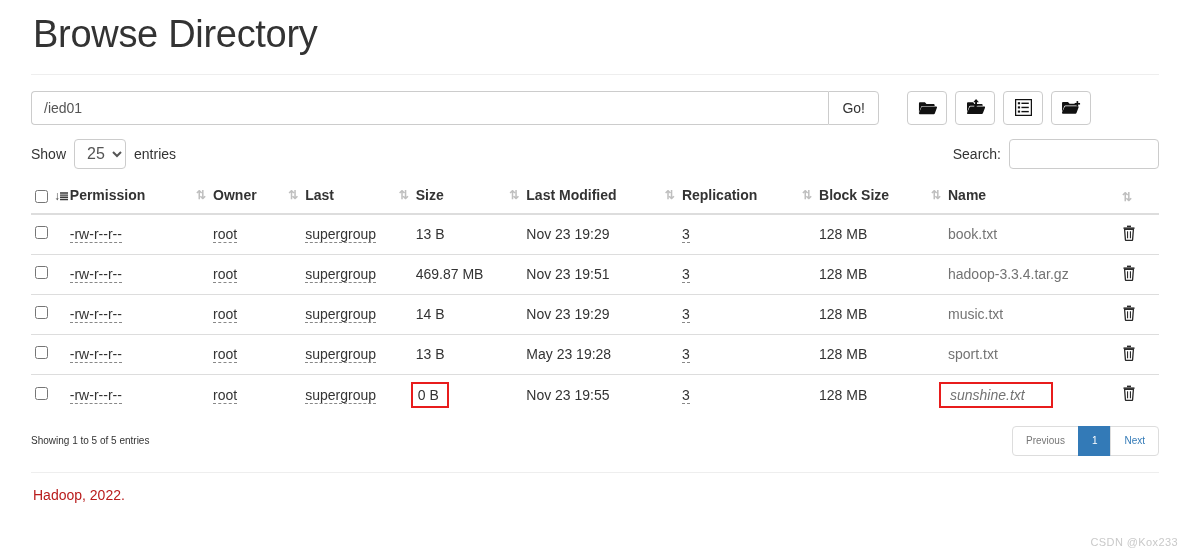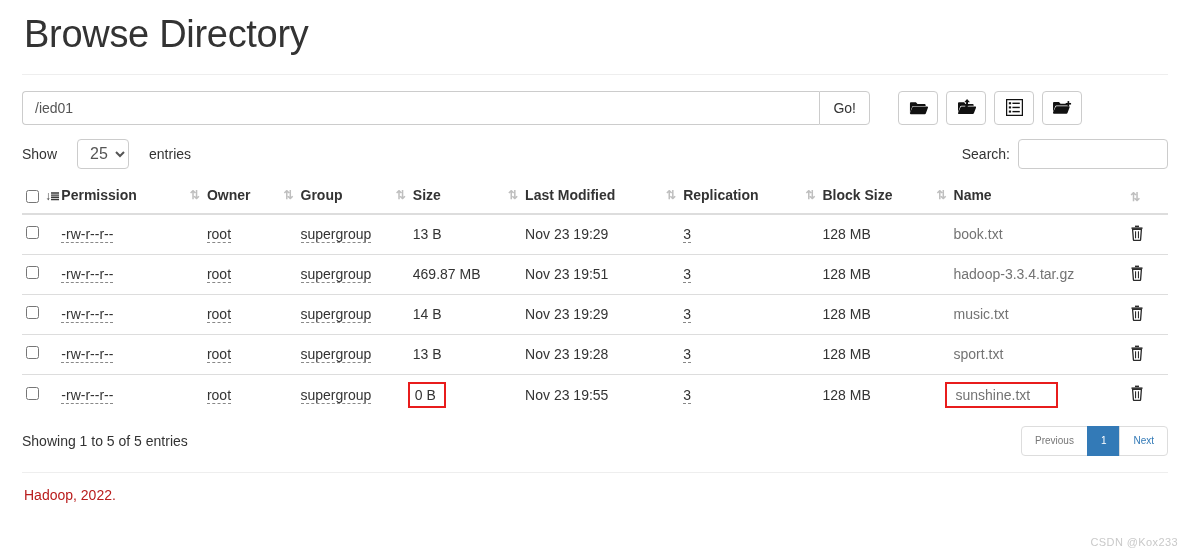--- a/index.html
+++ b/index.html
@@ -10,21 +10,21 @@
   body {
     width: 1190px;
     height: 554px;
     font-family: "Liberation Sans", sans-serif;
     font-size: 14px;
     color: #333333;
     position: relative;
     overflow: hidden;
   }
   .page {
-    padding: 0 22px;
+    padding: 0 31px;
     box-sizing: border-box;
     width: 1190px;
   }
   h1.page-title {
     font-family: "Liberation Sans", sans-serif;
     font-weight: 400;
     font-size: 38px;
     line-height: 1.1;
     color: #333333;
     margin: 14px 0 18px 2px;
@@ -95,21 +95,21 @@
   
   .table-controls {
     display: flex;
     justify-content: space-between;
     align-items: center;
     margin-bottom: 10px;
   }
   .show-entries {
     display: flex;
     align-items: center;
-    gap: 20px;
+    gap: 8px;
     font-size: 14px;
     color: #333333;
   }
   .entries-select {
     height: 30px;
     border: 1px solid #cccccc;
     border-radius: 4px;
     background: #ffffff;
     font-family: "Liberation Sans", sans-serif;
     font-size: 16px;
@@ -216,31 +216,31 @@
     cursor: pointer;
     line-height: 1;
     color: #333333;
   }
   .highlight-box {
     display: inline-block;
     border: 2px solid #e81c1c;
     padding: 3px 8px 3px 5px;
     margin: -3px -2px -3px -5px;
   }
-  .highlight-box.name-box { padding: 3px 26px 3px 9px; margin-left: -9px; }
+  .highlight-box.name-box { padding: 3px 26px 3px 9px; margin-left: -9px; font-style: italic; }
 
   
   .table-footer {
     display: flex;
     justify-content: space-between;
     align-items: center;
     margin-top: 11px;
   }
   .entries-info {
-    font-size: 14px;
+    font-size: 10px;
     color: #333333;
   }
   .pagination {
     display: flex;
   }
   .page-btn {
     border: 1px solid #dddddd;
     background: #ffffff;
     color: #337ab7;
     font-family: "Liberation Sans", sans-serif;
@@ -379,21 +379,21 @@
           </div>
         </th>
         <th>
           <div class="th-inner">
             <span>Owner</span>
             <span class="sort-icon">⇅</span>
           </div>
         </th>
         <th>
           <div class="th-inner">
-            <span>Group</span>
+            <span>Last</span>
             <span class="sort-icon">⇅</span>
           </div>
         </th>
         <th>
           <div class="th-inner">
             <span>Size</span>
             <span class="sort-icon">⇅</span>
           </div>
         </th>
         <th>
@@ -502,21 +502,21 @@
           </button>
         </td>
       </tr>
 
       <tr>
         <td><input type="checkbox" class="row-check" style=""></td>
         <td><span class="dashed dark">-rw-r--r--</span></td>
         <td><span class="dashed dark">root</span></td>
         <td><span class="dashed dark">supergroup</span></td>
         <td><span>13 B</span></td>
-        <td><span>Nov 23 19:28</span></td>
+        <td><span>May 23 19:28</span></td>
         <td><span class="dashed dark">3</span></td>
         <td><span>128 MB</span></td>
         <td><a class="file-link">sport.txt</a></td>
         <td>
           <button class="trash-btn">
             <span>
               <svg width="14" height="16" viewBox="0 0 14 16">
                 <rect x="1.5" y="2.4" width="11" height="1.5" fill="#2b2b2b"></rect>
                 <rect x="5" y="0.6" width="4" height="1.6" fill="#2b2b2b"></rect>
                 <path d="M2.6 4.4h8.8l-.8 10.2c-.04.5-.4.8-.85.8H4.25c-.45 0-.8-.3-.85-.8L2.6 4.4z" fill="none" stroke="#2b2b2b" stroke-width="1.3"></path>

